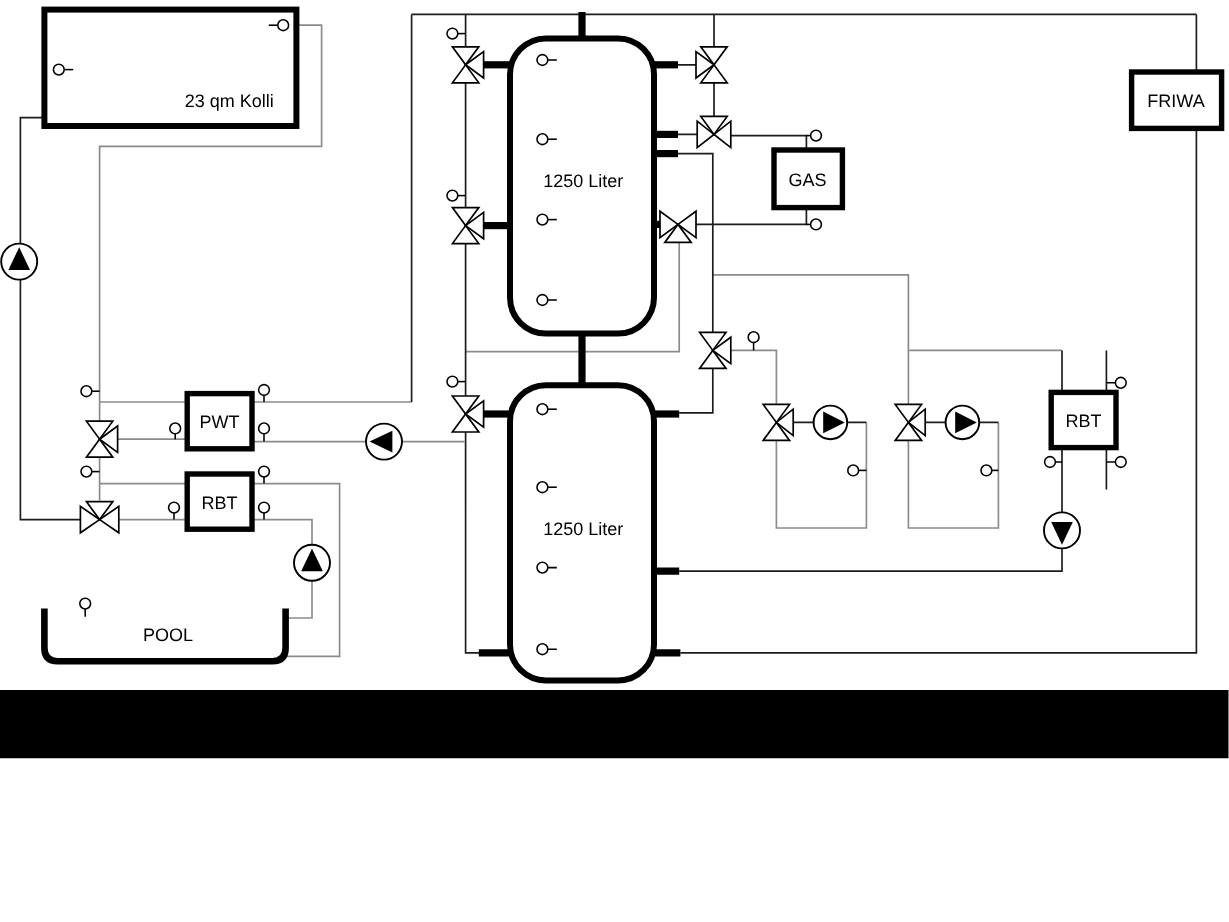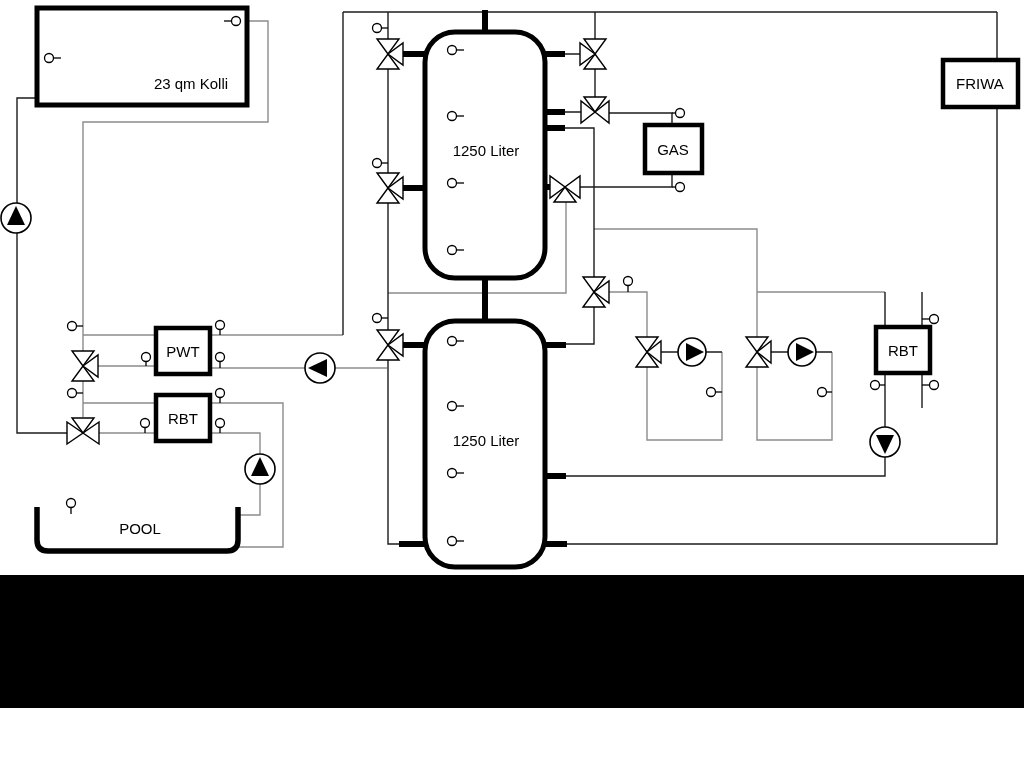--- a/index.html
+++ b/index.html
@@ -1,16 +1,16 @@
 <!DOCTYPE html>
 <html style="--background: #ffffff; --line-dark: #1c1c1c; --line-gray: #8c8c8c; --component-outline: #000000; --bottom-bar: #000000;"><head>
 <meta charset="utf-8">
 <style>
   html,body{margin:0;padding:0;background:var(--background,#fff);}
-  .stage{position:relative;width:1024px;height:708px;background:var(--background,#fff);overflow:hidden;}
+  .stage{position:relative;width:1024px;height:632px;background:var(--background,#fff);overflow:hidden;}
   svg{display:block;}
   .pk{stroke:var(--line-dark,#1c1c1c);stroke-width:1.4;fill:none;}
   .pg{stroke:var(--line-gray,#8c8c8c);stroke-width:1.4;fill:none;}
   .stub{stroke:var(--component-outline,#000);stroke-width:6;fill:none;}
   .box{fill:#fff;stroke:var(--component-outline,#000);stroke-width:4.5;}
   .tank{fill:#fff;stroke:var(--component-outline,#000);stroke-width:5;}
   .pool{fill:none;stroke:var(--component-outline,#000);stroke-width:5.5;}
   .valve polygon{fill:#fff;stroke:var(--component-outline,#000);stroke-width:1.4;stroke-linejoin:miter;}
   .pump circle{fill:#fff;stroke:var(--component-outline,#000);stroke-width:1.6;}
   .pump polygon{fill:var(--component-outline,#000);stroke:none;}

